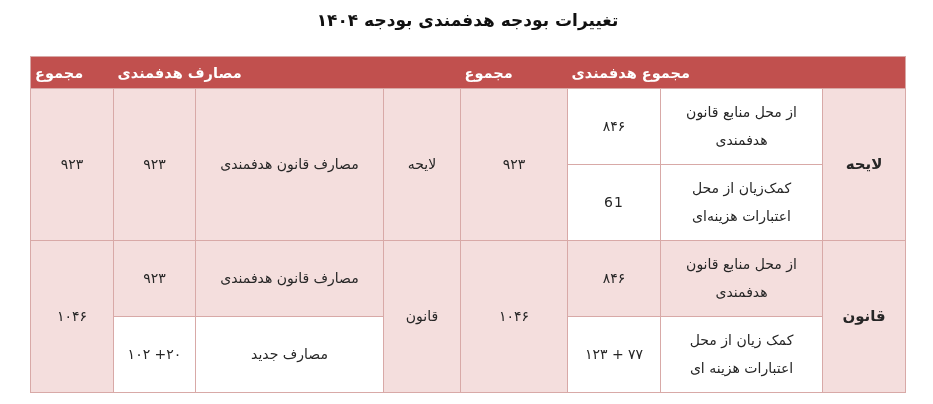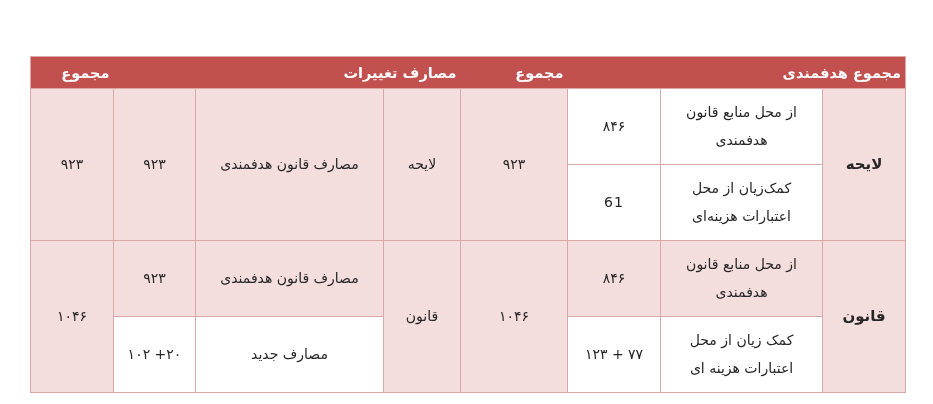--- a/index.html
+++ b/index.html
@@ -16,55 +16,56 @@
   }
   table.budget{
     position:absolute;top:56px;left:30px;width:875px;
     border-collapse:collapse;table-layout:fixed;
     direction:rtl;
     border:1px solid #D8A9A7;
     border-bottom:1px solid #b3b3b3;
   }
   table.budget th{
     background:#C1504E;color:#ffffff;font-weight:bold;font-size:14.5px;
-    height:31px;border:0;padding:0 4px;text-align:right;vertical-align:middle;
+    height:31px;border:0;padding:0 4px;text-align:left;vertical-align:middle;
   }
   table.budget td{
     background:#F4DEDD;border:1px solid #D8A9A7;
     text-align:center;vertical-align:middle;
     font-size:14px;color:#262626;padding:4px 8px;line-height:1.95;
   }
   table.budget td.white{background:#ffffff;}
   table.budget td.bold{font-weight:bold;font-size:15px;}
   table.budget td.num{direction:ltr;padding:4px 2px;letter-spacing:1px;}
   table.budget tr.sub{height:76px;}
   table.budget tr.group-start td{border-top:1px solid #ADADAD;}
 </style>
 </head>
 <body>
 
 <div class="page">
 
+  <div class="title">تغییرات بودجه هدفمندی بودجه ۱۴۰۴</div>
 
   <table class="budget">
     <colgroup>
       <col style="width:83px">
         <col style="width:162px">
         <col style="width:93px">
       <col style="width:107px">
         <col style="width:77px">
         <col style="width:188px">
       <col style="width:82px">
         <col style="width:83px">
     </colgroup>
     <thead>
       <tr>
         <th colspan="3">مجموع هدفمندی</th>
         <th>مجموع</th>
-        <th colspan="3">مصارف تغییرات</th>
+        <th colspan="3">مصارف هدفمندی</th>
         <th>مجموع</th>
       </tr>
     </thead>
     <tbody>
 
       <tr class="sub">
         <td class="bold" rowspan="2">لایحه</td>
         <td class="white">از محل منابع قانون هدفمندی</td>
         <td class="white num">۸۴۶</td>
         <td class="num" rowspan="2">۹۲۳</td>

